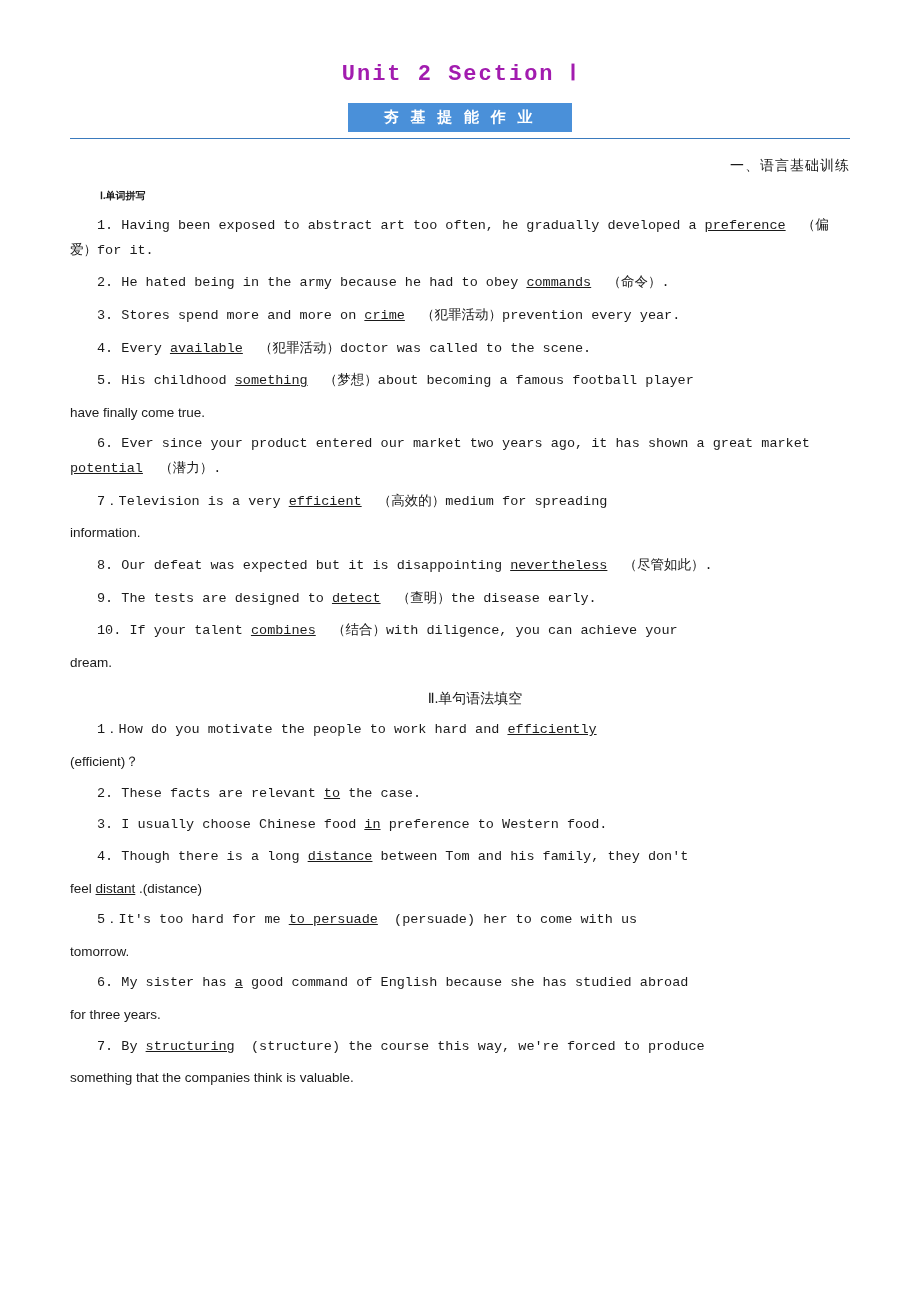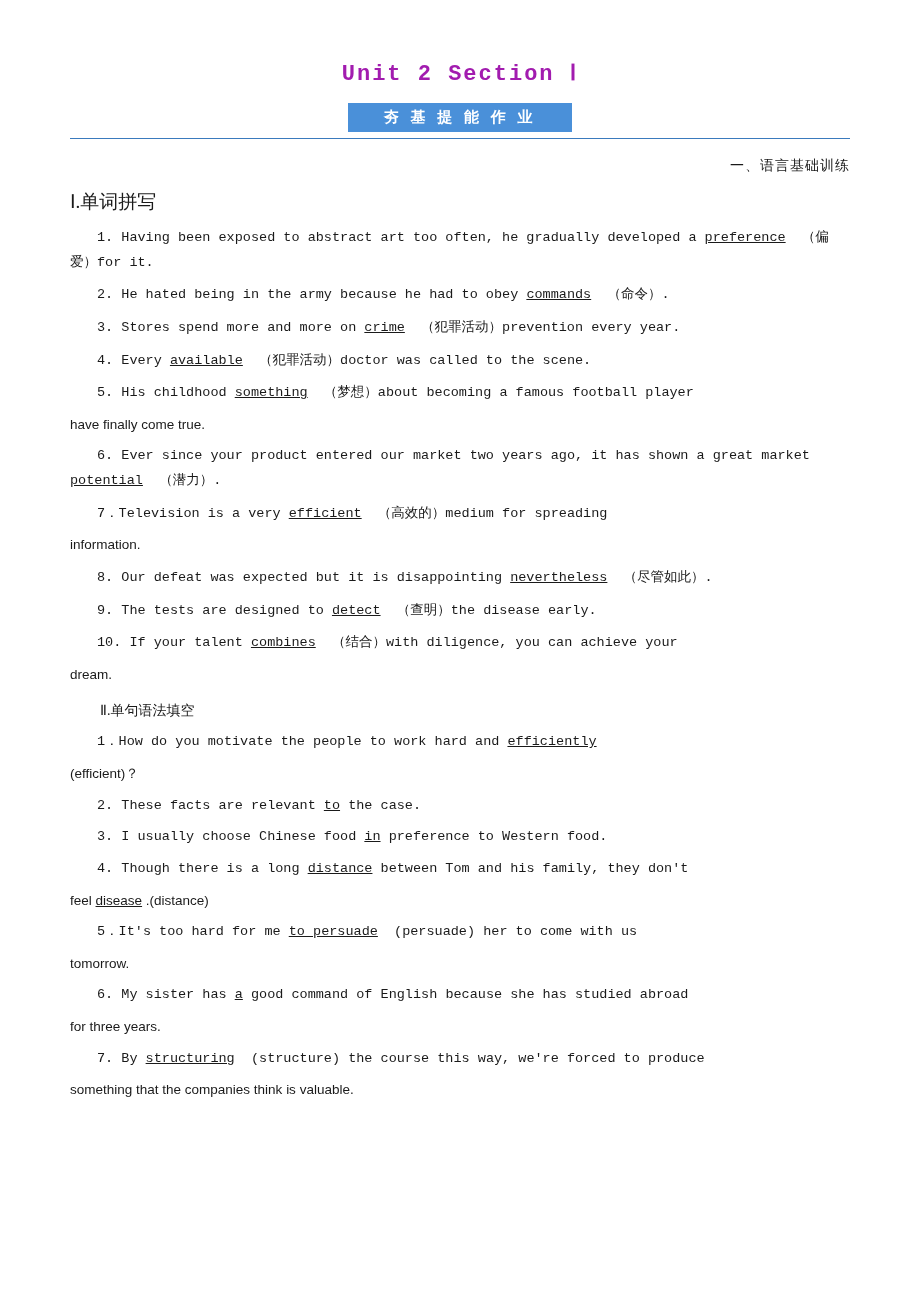--- a/index.html
+++ b/index.html
@@ -52,31 +52,34 @@
 
     .section-heading {
       text-align: right;
       font-size: 14px;
       font-family: "SimSun", "STSong", serif;
       margin-bottom: 14px;
       letter-spacing: 1px;
     }
 
     .sub-heading {
-      font-size: 19px;
-      font-family: "SimSun", "STSong", serif;
+      font-size: 10px;
+      font-family: "SimSun", "STSong", serif;
+      margin-left: 30px;
       margin-bottom: 10px;
+      font-weight: bold;
     }
 
     .sub-heading-2 {
       font-size: 14px;
       font-family: "SimSun", "STSong", serif;
       margin-left: 30px;
       margin-bottom: 10px;
       margin-top: 16px;
+      text-align: center;
     }
 
     .exercise-item {
       margin-bottom: 8px;
       line-height: 1.75;
       text-indent: 2em;
       font-family: "Courier New", Courier, monospace;
       font-size: 13.5px;
     }
 
@@ -177,21 +180,21 @@
 </div>
 
 <div class="exercise-item">
   3. I usually choose Chinese food <span class="underline-word">in</span> preference to Western food.
 </div>
 
 <div class="exercise-item">
   4. Though there is a long <span class="underline-word">distance</span> between Tom and his family, they don't
 </div>
 <div class="continuation">
-  feel <span class="underline-word">disease</span>&nbsp;.(distance)
+  feel <span class="underline-word">distant</span>&nbsp;.(distance)
 </div>
 
 <div class="exercise-item">
   5．It's too hard for me <span class="underline-word">to persuade</span>&nbsp;&nbsp;(persuade) her to come with us
 </div>
 <div class="continuation">
   tomorrow.
 </div>
 
 <div class="exercise-item">

